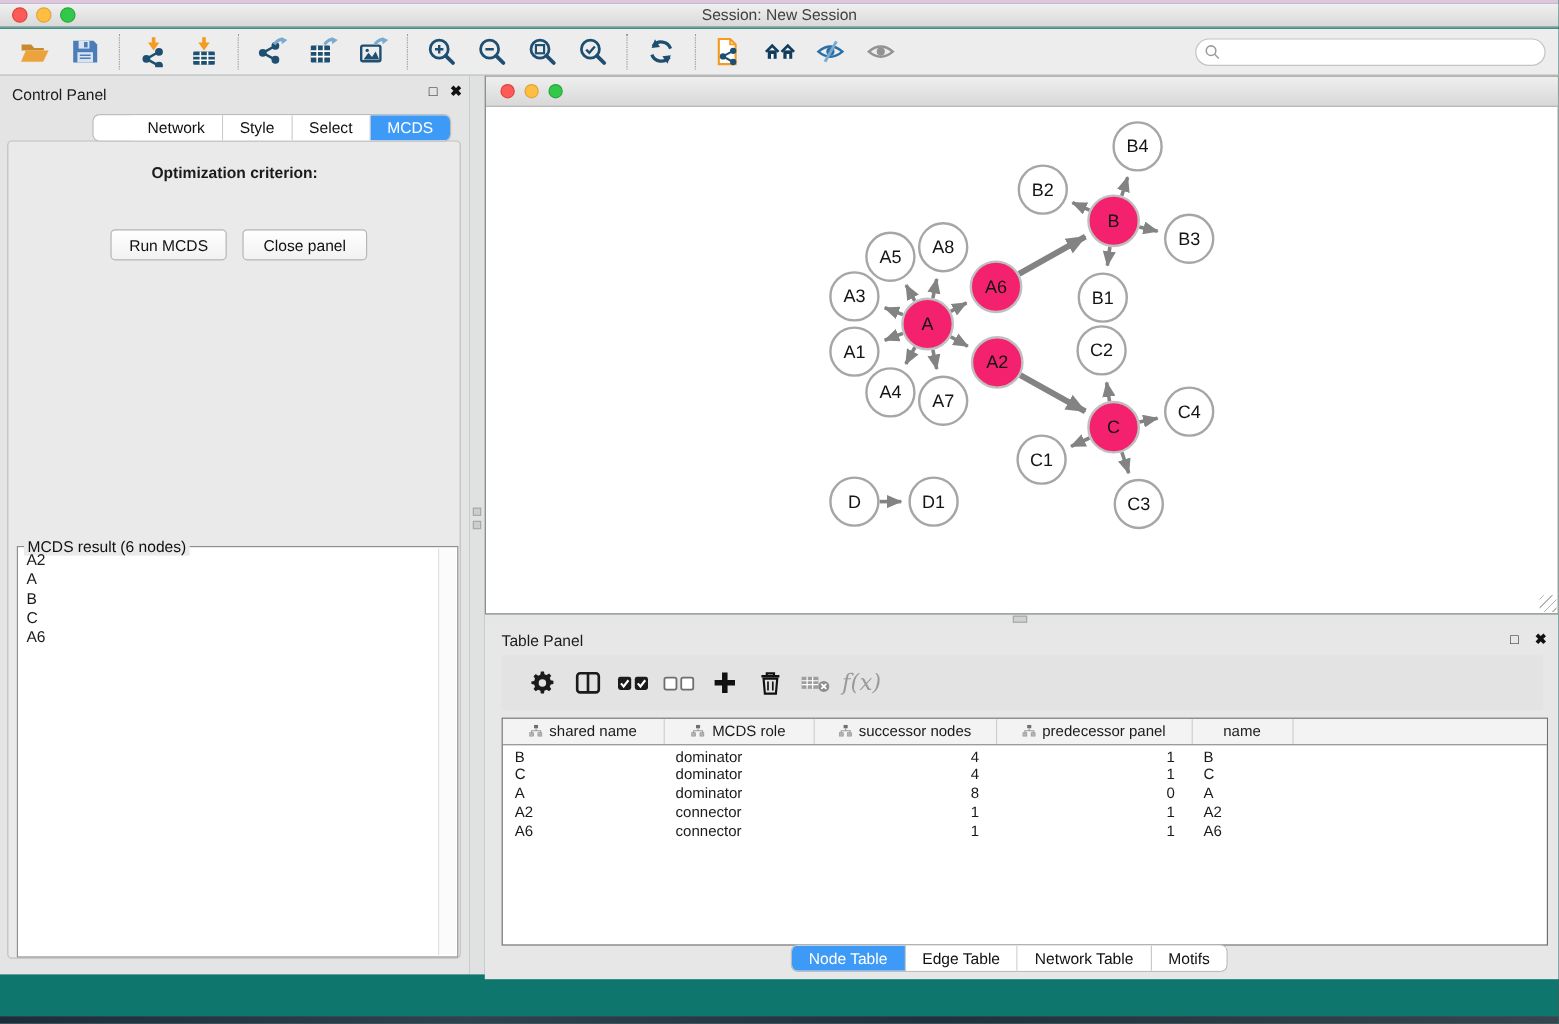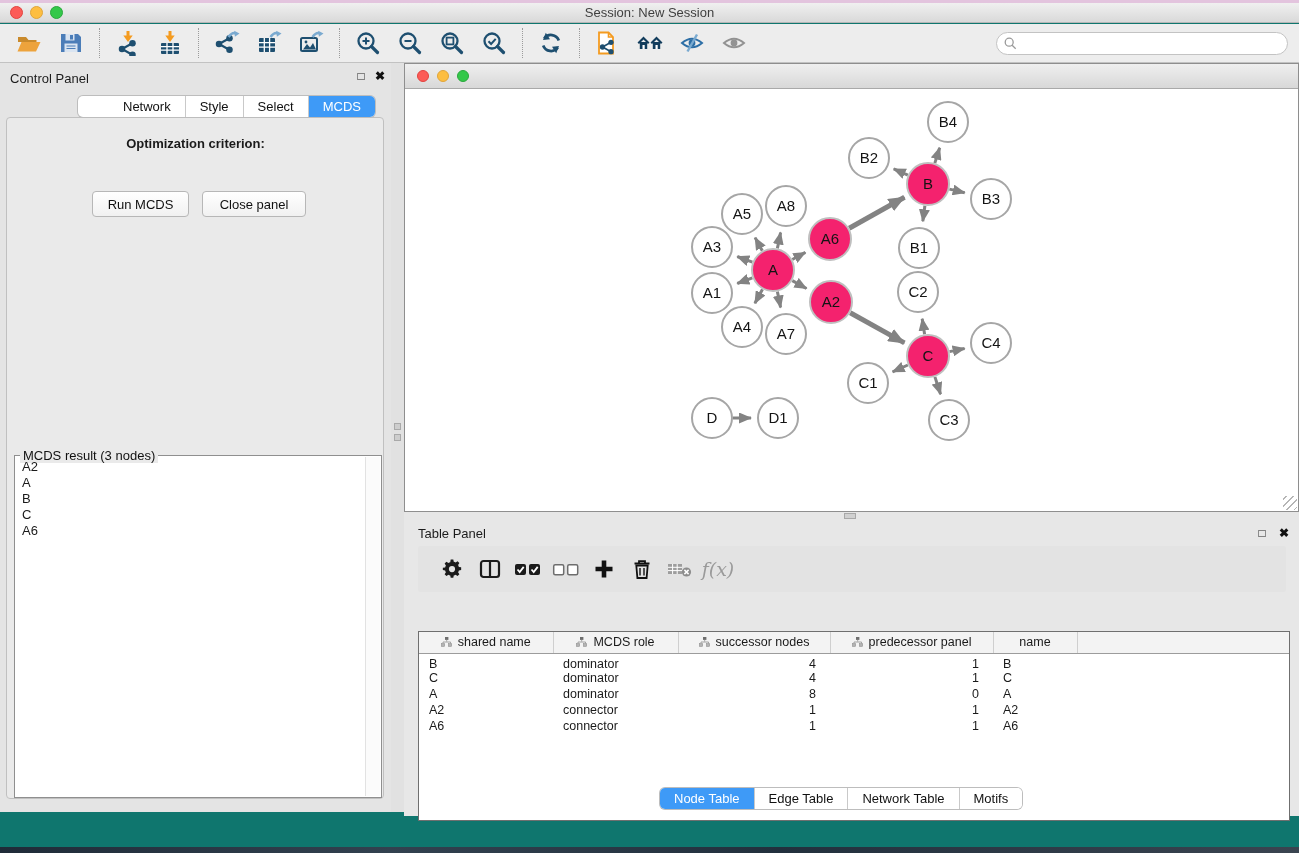--- a/index.html
+++ b/index.html
@@ -106,21 +106,21 @@
   .table-panel { position:absolute; left:404px; top:520px; width:895px; height:296px; background:#e7e7e7; }
   .tp-title { position:absolute; left:14px; top:6px; font-size:13px; color:#1c1c1c; }
   .tp-float { left:851px; } .tp-close { left:873px; }
   .tp-toolbar { position:absolute; left:14px; top:26px; width:868px; height:46px;
     background:#e3e3e3; border-radius:2px; display:flex; align-items:center; padding-left:16px; }
   .tp-btn { width:36px; height:34px; border:none; background:transparent; display:flex;
     align-items:center; justify-content:center; cursor:default; margin-right:2px; }
   .tp-btn svg { height:22px; }
   .fx-label { font-family:"DejaVu Serif", serif; font-style:italic; font-size:19px; color:#9a9a9a; }
   .tp-tablewrap { position:absolute; left:14px; top:78px; width:872px; height:190px;
-    border:1px solid #6f6f6f; background:#fff; overflow:hidden;margin-top:33px; }
+    border:1px solid #6f6f6f; background:#fff; overflow:hidden; }
   table.datatable { border-collapse:collapse; table-layout:fixed; width:100%; }
   table.datatable th { height:21px; background:#f3f3f3; border-bottom:1px solid #9c9c9c;
     border-right:1px solid #cfcfcf; font-weight:400; font-size:12.5px; color:#1a1a1a; }
   table.datatable th .th-inner { display:flex; align-items:center; justify-content:center; gap:6px; }
   table.datatable th.filler { border-right:none; }
   table.datatable td { height:15.8px; font-size:12.5px; padding:0 10px; white-space:nowrap; overflow:hidden; }
   table.datatable td.num { text-align:right; padding-right:14px; }
   table.datatable tr.first td { padding-top:3px; }
   .tp-tabs { left:256px; top:268px; height:21px; }
   .tp-tabs .seg-tab { line-height:21px; font-size:13px; }
@@ -316,21 +316,21 @@
     <div class="seg cp-tabs">
         <div class="seg-tab">Network</div>
         <div class="seg-tab">Style</div>
         <div class="seg-tab">Select</div>
         <div class="seg-tab active">MCDS</div>
       </div>
     <div class="opt-label">Optimization criterion:</div>
     <button class="btn btn-run">Run MCDS</button>
     <button class="btn btn-closepanel">Close panel</button>
     <div class="result-box">
-      <div class="result-legend">MCDS result (3 nodes)</div>
+      <div class="result-legend">MCDS result (6 nodes)</div>
       <div class="result-list">
           <div class="result-item">A2</div>
           <div class="result-item">A</div>
           <div class="result-item">B</div>
           <div class="result-item">C</div>
           <div class="result-item">A6</div>
         </div>
       <div class="result-scroll"></div>
     </div>
   </div>

